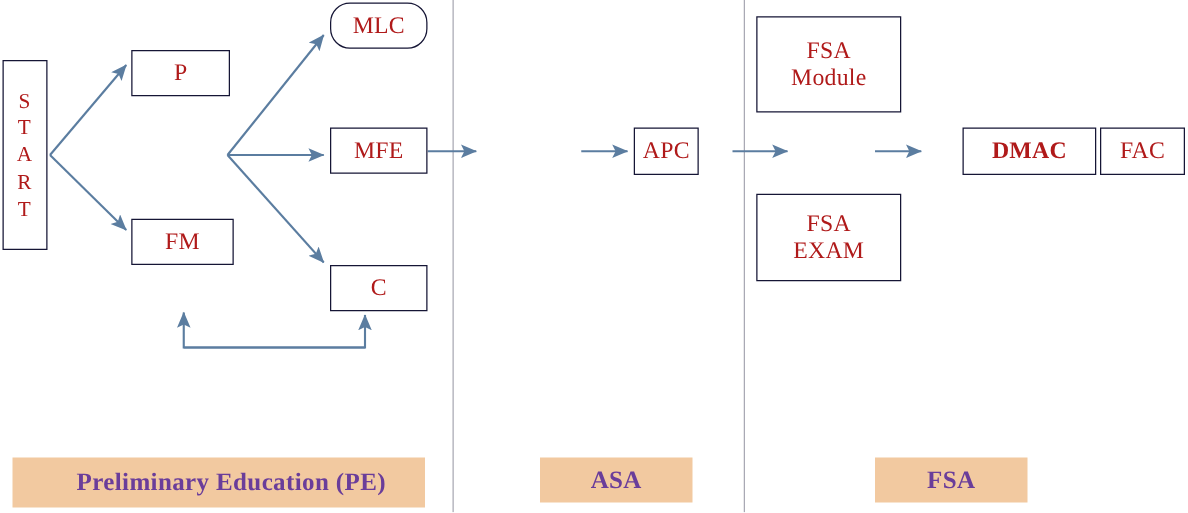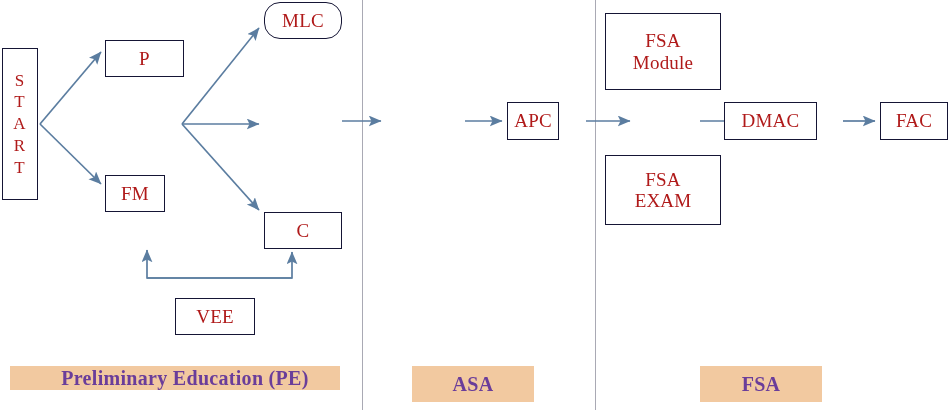--- a/index.html
+++ b/index.html
@@ -107,41 +107,41 @@
   </svg>
 
   <div class="node tall-start" style="left:2px; top:48px; width:36px; height:152px;">S
 T
 A
 R
 T</div>
 
   <div class="node" style="left:105px; top:40px; width:79px; height:37px;">P</div>
 
-  <div class="node" style="left:105px; top:175px; width:60px; height:37px;">FM</div>
+  <div class="node" style="left:105px; top:175px; width:82px; height:37px;">FM</div>
 
   <div class="node" style="left:264px; top:2px; width:78px; height:37px;border-radius:16px;">MLC</div>
 
+  <div class="node" style="left:264px; top:102px; width:78px; height:37px;">MFE</div>
 
   <div class="node" style="left:264px; top:212px; width:78px; height:37px;">C</div>
 
-  <div class="node" style="left:175px; top:298px; width:80px; height:37px;">VEE</div>
 
 
   <div class="node" style="left:507px; top:102px; width:52px; height:38px;">APC</div>
 
   <div class="node" style="left:605px; top:13px; width:116px; height:77px;">FSA
 Module</div>
 
   <div class="node" style="left:605px; top:155px; width:116px; height:70px;">FSA
 EXAM</div>
 
-  <div class="node" style="left:724px; top:102px; width:93px; height:38px;">DMAC</div>
+  <div class="node" style="left:770px; top:102px; width:107px; height:38px;font-weight:bold;">DMAC</div>
 
   <div class="node" style="left:880px; top:102px; width:68px; height:38px;">FAC</div>
 
-  <div class="banner" style="left:10px; top:366px; width:330px; height:24px;padding-left:20px;">Preliminary Education (PE)</div>
+  <div class="banner" style="left:10px; top:366px; width:330px; height:40px;padding-left:20px;">Preliminary Education (PE)</div>
 
-  <div class="banner" style="left:412px; top:366px; width:122px; height:36px;">ASA</div>
+  <div class="banner" style="left:432px; top:366px; width:122px; height:36px;">ASA</div>
 
   <div class="banner" style="left:700px; top:366px; width:122px; height:36px;">FSA</div>
 
 </div>
 
 </body></html>

